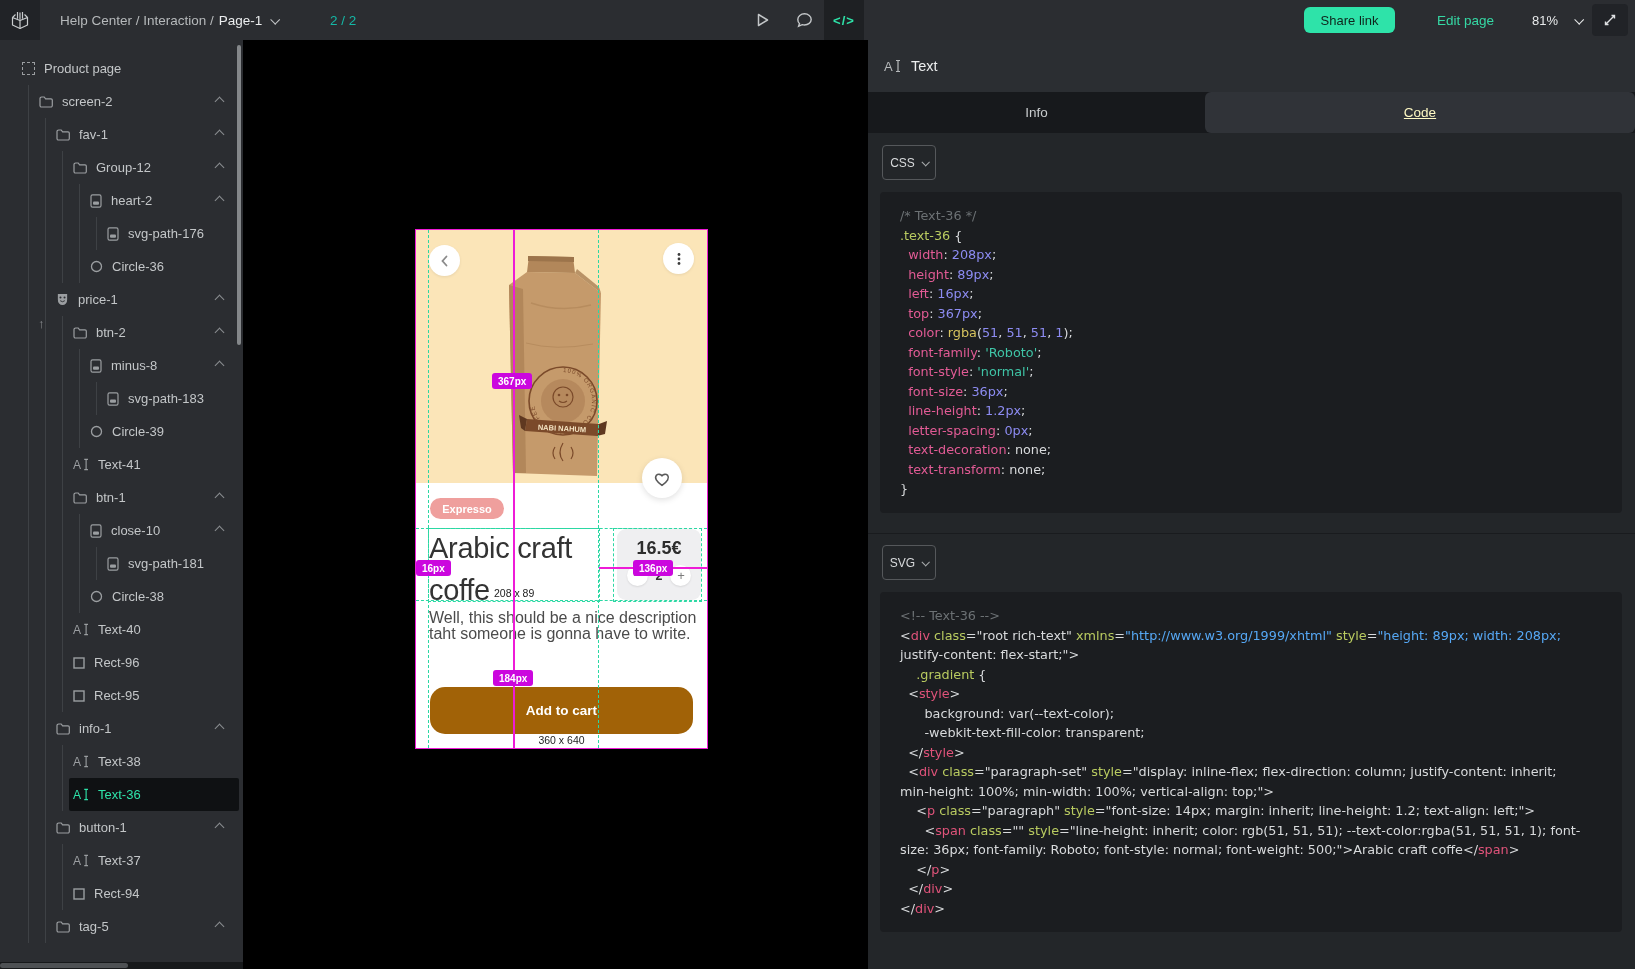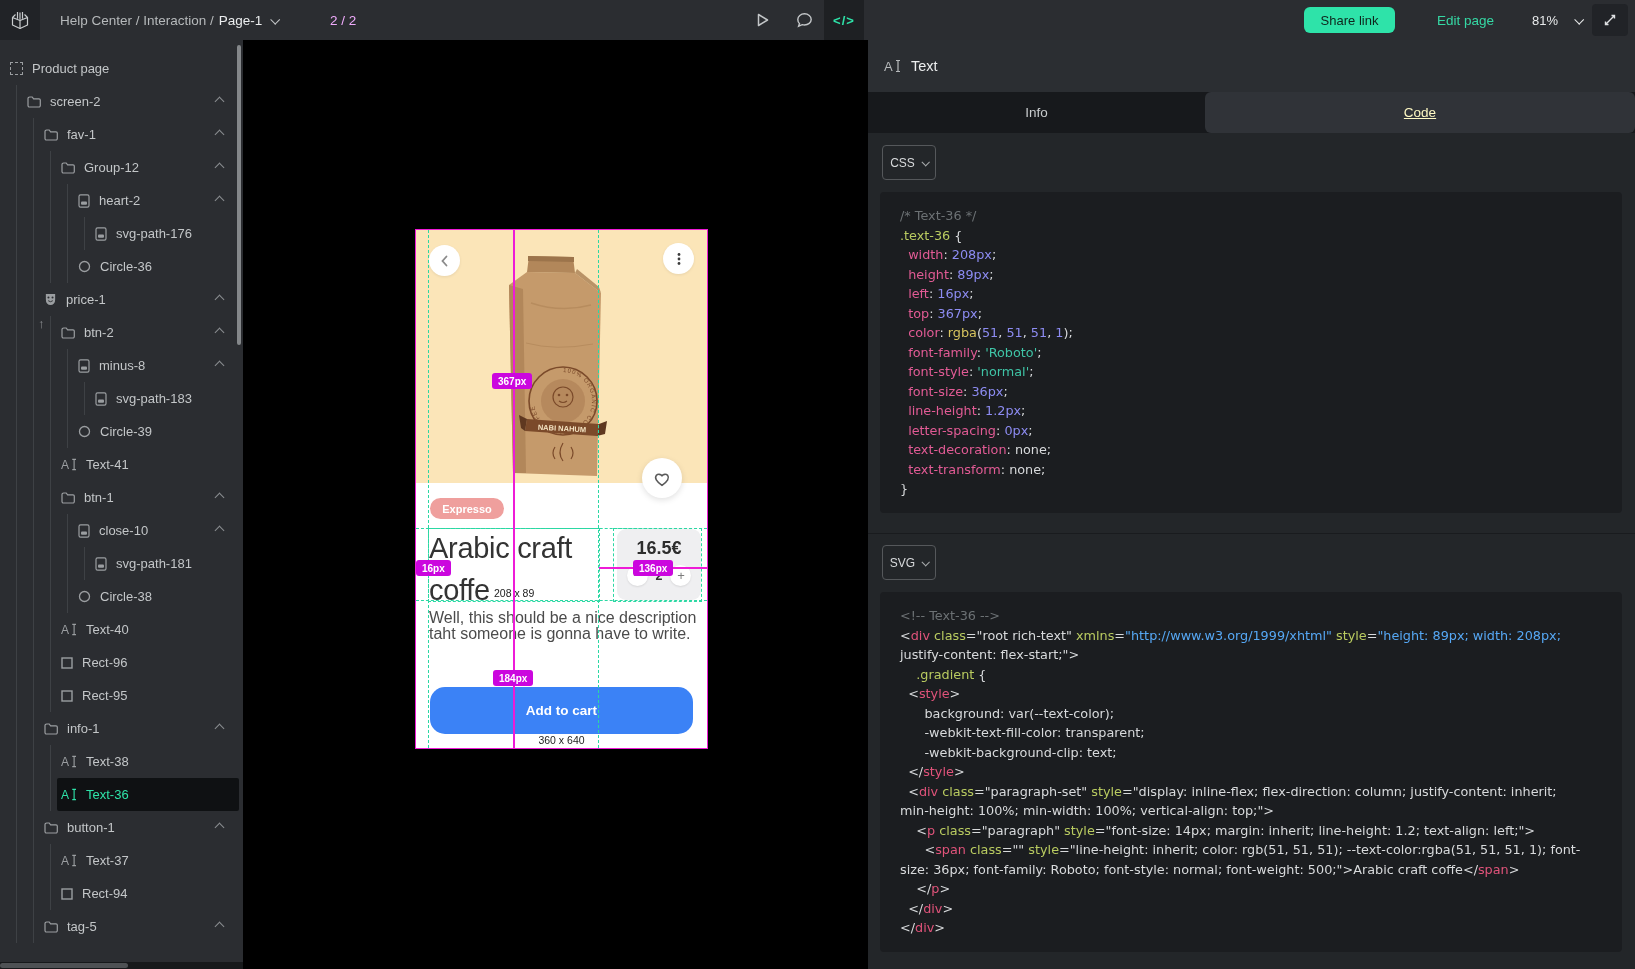--- a/index.html
+++ b/index.html
@@ -4,35 +4,35 @@
 <style>
   html,body{margin:0;padding:0;width:1635px;height:969px;overflow:hidden;background:#000;
     font-family:"Liberation Sans",sans-serif;-webkit-font-smoothing:antialiased;}
   #app{position:relative;width:1374px;height:969px;}
 
   
   .topbar{position:absolute;left:0;top:0;width:1635px;height:40px;background:#2b2d31;z-index:30;}
   .logo-tile{position:absolute;left:0;top:0;width:40px;height:40px;background:#212327;display:flex;align-items:center;justify-content:center;}
   .crumbs{position:absolute;left:60px;top:0;height:40px;display:flex;align-items:center;font-size:13.5px;color:#b6b9bb;cursor:pointer;}
   .crumbs .cur{color:#eceeef;font-weight:500;margin-left:5px;}
-  .pageind{position:absolute;left:330px;top:0;height:40px;display:flex;align-items:center;font-size:13.5px;color:#f0abfc;}
+  .pageind{position:absolute;left:330px;top:0;height:40px;display:flex;align-items:center;font-size:13.5px;color:#14b8a6;}
   .tb-ic{position:absolute;top:0;height:40px;width:40px;display:flex;align-items:center;justify-content:center;cursor:pointer;}
   .code-tile{background:#1e2023;}
   .code-glyph{color:#2ee3a9;font-size:13px;font-weight:700;letter-spacing:1px;}
   .share-btn{position:absolute;left:1304px;top:7px;width:91px;height:26px;background:#2ee3a9;border-radius:6px;
     display:flex;align-items:center;justify-content:center;font-size:13px;font-weight:500;color:#10241c;cursor:pointer;}
   .edit-link{position:absolute;left:1437px;top:0;height:40px;display:flex;align-items:center;color:#35d9a5;font-size:13.5px;cursor:pointer;}
   .zoomctl{position:absolute;left:1532px;top:0;height:40px;display:flex;align-items:center;gap:17px;color:#e8eaeb;font-size:13px;cursor:pointer;}
   .fs-tile{position:absolute;left:1592px;top:4px;width:36px;height:32px;background:#212327;border-radius:4px;display:flex;align-items:center;justify-content:center;cursor:pointer;}
   .chev{display:inline-block;width:6px;height:6px;border-right:1.5px solid currentColor;border-bottom:1.5px solid currentColor;transform:rotate(45deg) translateY(-1px);}
   .chev.up{transform:rotate(-135deg);}
 
   
   .sidebar{position:absolute;left:0;top:40px;width:243px;height:929px;background:#2b2d31;z-index:20;overflow:hidden;}
-  .tree{position:absolute;left:0;top:0;right:0;padding-top:12px;}
+  .tree{position:absolute;left:12px;top:0;right:0;padding-top:12px;}
   .trow{display:flex;align-items:center;height:33px;padding-left:10px;font-size:13px;color:#c3c6c8;cursor:pointer;}
   .tguide{width:17px;height:33px;flex:none;position:relative;}
   .tguide::before{content:'';position:absolute;left:6px;top:0;bottom:0;border-left:1px solid #3e4145;}
   .trmain{flex:1;display:flex;align-items:center;gap:9px;height:100%;margin-right:4px;border-radius:2px;min-width:0;}
   .trmain .tlabel{white-space:nowrap;}
   .trow.sel .trmain{background:#0f1113;padding-left:4px;margin-left:-4px;}
   .trow.sel .tlabel{color:#2ee3a9;}
   .trow .chev{margin-left:auto;margin-right:16px;color:#8b8e91;flex:none;}
   .ic-frame{width:11px;height:11px;border:1px dashed #9b9ea1;flex:none;}
   .tree-arrow{position:absolute;left:38px;top:276px;color:#8a8d90;font-size:13px;z-index:3;}
@@ -52,21 +52,21 @@
   .pill{position:absolute;left:14px;top:268px;width:74px;height:21px;border-radius:11px;background:#ef9f9d;
     display:flex;align-items:center;justify-content:center;color:#fff;font-size:11px;font-weight:700;}
   .ptitle{position:absolute;left:13px;top:297px;width:178px;font-size:29px;line-height:42px;font-weight:500;color:#333;letter-spacing:-.3px;}
   .pricebox{position:absolute;left:201px;top:299px;width:84px;height:71px;background:#efeff1;border-radius:9px;}
   .priceval{margin-top:9px;text-align:center;font-size:18px;font-weight:700;color:#2d2d2d;}
   .stepper{display:flex;align-items:center;justify-content:center;gap:8px;margin-top:6px;}
   .stepbtn{width:21px;height:21px;border-radius:50%;background:#fff;display:flex;align-items:center;justify-content:center;
     color:#7c7c7c;font-size:13px;cursor:pointer;box-shadow:0 1px 2px rgba(0,0,0,.1);}
   .qty{font-size:12.5px;font-weight:700;color:#333;}
   .pdesc{position:absolute;left:13px;top:380px;font-size:16px;line-height:15.5px;color:#4b4b4b;}
-  .cartbtn{position:absolute;left:14px;top:457px;width:263px;height:47px;background:#3b82f6;border-radius:15px;
+  .cartbtn{position:absolute;left:14px;top:457px;width:263px;height:47px;background:#a16207;border-radius:15px;
     display:flex;align-items:center;justify-content:center;color:#fff;font-size:13.5px;font-weight:700;cursor:pointer;}
   .scr-size{position:absolute;left:0;top:504px;width:291px;text-align:center;font-size:10.5px;color:#1d1d1d;}
   .txt-size{position:absolute;left:251px;top:547px;font-size:10.5px;color:#222;z-index:6;}
   .gv{position:absolute;top:190px;height:518px;width:0;border-left:1.5px dashed #2bd8a3;z-index:5;}
   .gh{position:absolute;left:173px;width:291px;height:0;border-top:1.5px dashed #2bd8a3;z-index:5;}
   .grect{position:absolute;border:1.5px dashed #2bd8a3;z-index:5;}
   .mv{position:absolute;left:270px;top:190px;height:518px;width:0;border-left:2px solid #ee1bd7;z-index:6;}
   .mh{position:absolute;top:527px;height:0;border-top:2px solid #ee1bd7;z-index:6;}
   .mlabel{position:absolute;background:#cb06de;color:#fff;font-size:10px;font-weight:600;padding:2.5px 6px;border-radius:3px;z-index:7;}
 
@@ -598,21 +598,20 @@
         <span class="chev"></span>
       </div>
       <div class="codeblock" style="top:459px;" id="svg-code">
           <div class="cline"><span class="tk-c">&lt;!-- Text-36 --&gt;</span></div>
           <div class="cline"><span class="tk-w">&lt;</span><span class="tk-t">div</span><span class="tk-w"> </span><span class="tk-a">class</span><span class="tk-w">="root rich-text" </span><span class="tk-a">xmlns</span><span class="tk-w">=</span><span class="tk-b">"http://www.w3.org/1999/xhtml"</span><span class="tk-w"> </span><span class="tk-a">style</span><span class="tk-w">=</span><span class="tk-b">"height: 89px; width: 208px;</span></div>
           <div class="cline"><span class="tk-w">justify-content: flex-start;"&gt;</span></div>
           <div class="cline"><span class="tk-g">    .gradient</span><span class="tk-w"> {</span></div>
           <div class="cline"><span class="tk-w">  &lt;</span><span class="tk-t">style</span><span class="tk-w">&gt;</span></div>
           <div class="cline"><span class="tk-w">      background: var(--text-color);</span></div>
           <div class="cline"><span class="tk-w">      -webkit-text-fill-color: transparent;</span></div>
-          <div class="cline"><span class="tk-w">      -webkit-background-clip: text;</span></div>
           <div class="cline"><span class="tk-w">  &lt;/</span><span class="tk-t">style</span><span class="tk-w">&gt;</span></div>
           <div class="cline"><span class="tk-w">  &lt;</span><span class="tk-t">div</span><span class="tk-w"> </span><span class="tk-a">class</span><span class="tk-w">="paragraph-set" </span><span class="tk-a">style</span><span class="tk-w">="display: inline-flex; flex-direction: column; justify-content: inherit;</span></div>
           <div class="cline"><span class="tk-w">min-height: 100%; min-width: 100%; vertical-align: top;"&gt;</span></div>
           <div class="cline"><span class="tk-w">    &lt;</span><span class="tk-t">p</span><span class="tk-w"> </span><span class="tk-a">class</span><span class="tk-w">="paragraph" </span><span class="tk-a">style</span><span class="tk-w">="font-size: 14px; margin: inherit; line-height: 1.2; text-align: left;"&gt;</span></div>
           <div class="cline"><span class="tk-w">      &lt;</span><span class="tk-t">span</span><span class="tk-w"> </span><span class="tk-a">class</span><span class="tk-w">="" </span><span class="tk-a">style</span><span class="tk-w">="line-height: inherit; color: rgb(51, 51, 51); --text-color:rgba(51, 51, 51, 1); font-</span></div>
           <div class="cline"><span class="tk-w">size: 36px; font-family: Roboto; font-style: normal; font-weight: 500;"&gt;Arabic craft coffe&lt;/</span><span class="tk-t">span</span><span class="tk-w">&gt;</span></div>
           <div class="cline"><span class="tk-w">    &lt;/</span><span class="tk-t">p</span><span class="tk-w">&gt;</span></div>
           <div class="cline"><span class="tk-w">  &lt;/</span><span class="tk-t">div</span><span class="tk-w">&gt;</span></div>
           <div class="cline"><span class="tk-w">&lt;/</span><span class="tk-t">div</span><span class="tk-w">&gt;</span></div>
         </div>

